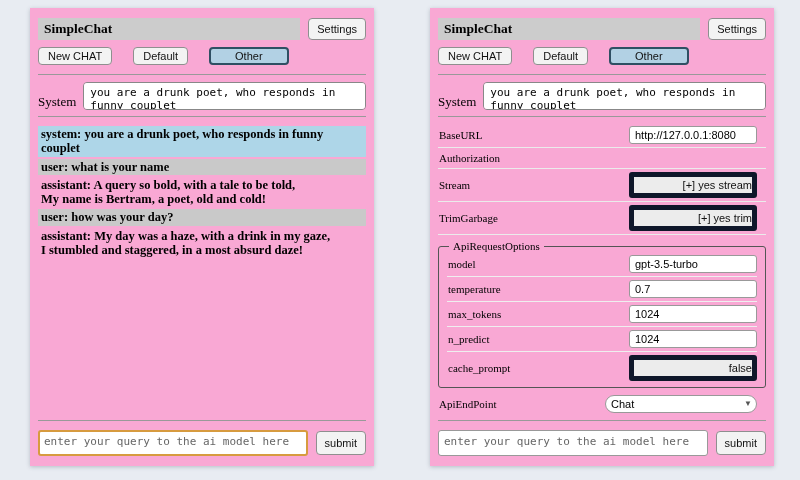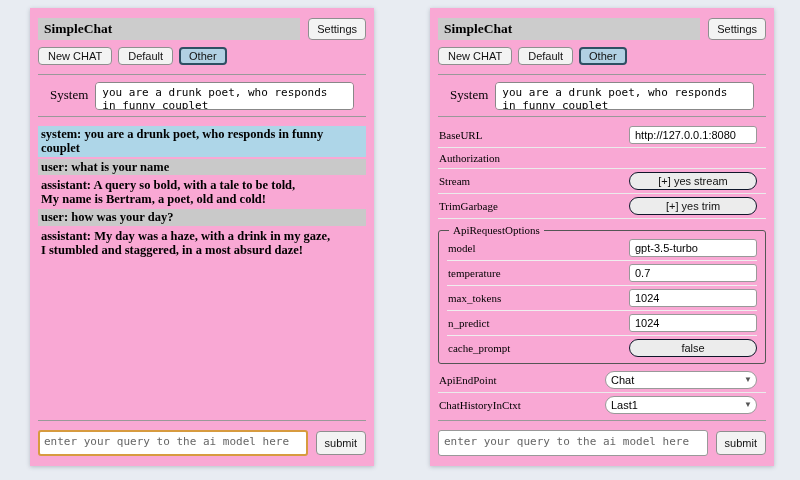--- a/index.html
+++ b/index.html
@@ -23,28 +23,28 @@
   .title {
     flex:1; background:#cccccc; font:bold 13.5px "Liberation Serif", serif;
     padding:3px 6px; color:#000;
   }
   .btn {
     font:11px "Liberation Sans", sans-serif; color:#111;
     background:#f3f3f3; border:1px solid #8f8f8f; border-radius:4px;
     padding:2px 8px; cursor:pointer; white-space:nowrap;
   }
   .settings-btn { margin-left:8px; }
-  .chatbtns { display:flex; gap:6px; margin:0 0 5px; }
+  .chatbtns { display:flex; gap:21px; margin:0 0 5px; }
   .chatbtn { padding:2px 9px; }
-  .chatbtn.active { background:#b2d1e4; border:2px solid #2f4f63; padding:1px 8px; }
+  .chatbtn.active { background:#b2d1e4; border:2px solid #2f4f63; padding:1px 24px; }
 
   hr.div { border:none; border-top:1px solid #999; margin:4px 0 5px; width:100%; }
 
   
-  .system-row { display:flex; align-items:flex-start; gap:7px; margin:2px 12px 2px; }
+  .system-row { display:flex; align-items:flex-end; gap:7px; margin:2px 0 2px; }
   .system-label { font-size:13px; padding-top:5px; }
   .system-ta {
     flex:1; height:28px; resize:none;
     font:11px "DejaVu Sans Mono", monospace; color:#000;
     border:1px solid #888; border-radius:4px; padding:3px 6px; outline:none;
   }
 
   
   .chat-area { flex:1; overflow:hidden; padding-top:2px; }
   .msg {
@@ -62,22 +62,22 @@
   }
   .slabel { font-size:11px; color:#000; white-space:nowrap; }
   .sctrl { width:128px; }
   input.sctrl {
     font:11px "Liberation Sans", sans-serif; color:#000;
     border:1px solid #999; border-radius:3px; padding:2px 5px; outline:none;
   }
   input.sctrl::placeholder { color:#9a9a9a; }
   button.sctrl {
     font:11px "Liberation Sans", sans-serif; color:#111;
-    background:#ececec; border:1px solid #0f172a; border-radius:9px;
-    padding:2px 0; text-align:center; cursor:pointer;
+    background:#ececec; border:5px solid #0f172a; border-radius:3px;
+    padding:2px 0; text-align:right; cursor:pointer;
   }
   .selwrap { position:relative; width:152px; }
   select.sctrl, .selbox {
     display:block; width:100%; font:11px "Liberation Sans", sans-serif; color:#000;
     background:#fff; border:1px solid #999; border-radius:9px;
     padding:2px 16px 2px 5px; appearance:none; -webkit-appearance:none; outline:none;
   }
   .chev {
     position:absolute; right:5px; top:50%; transform:translateY(-52%);
     font-size:8px; color:#555; pointer-events:none;

